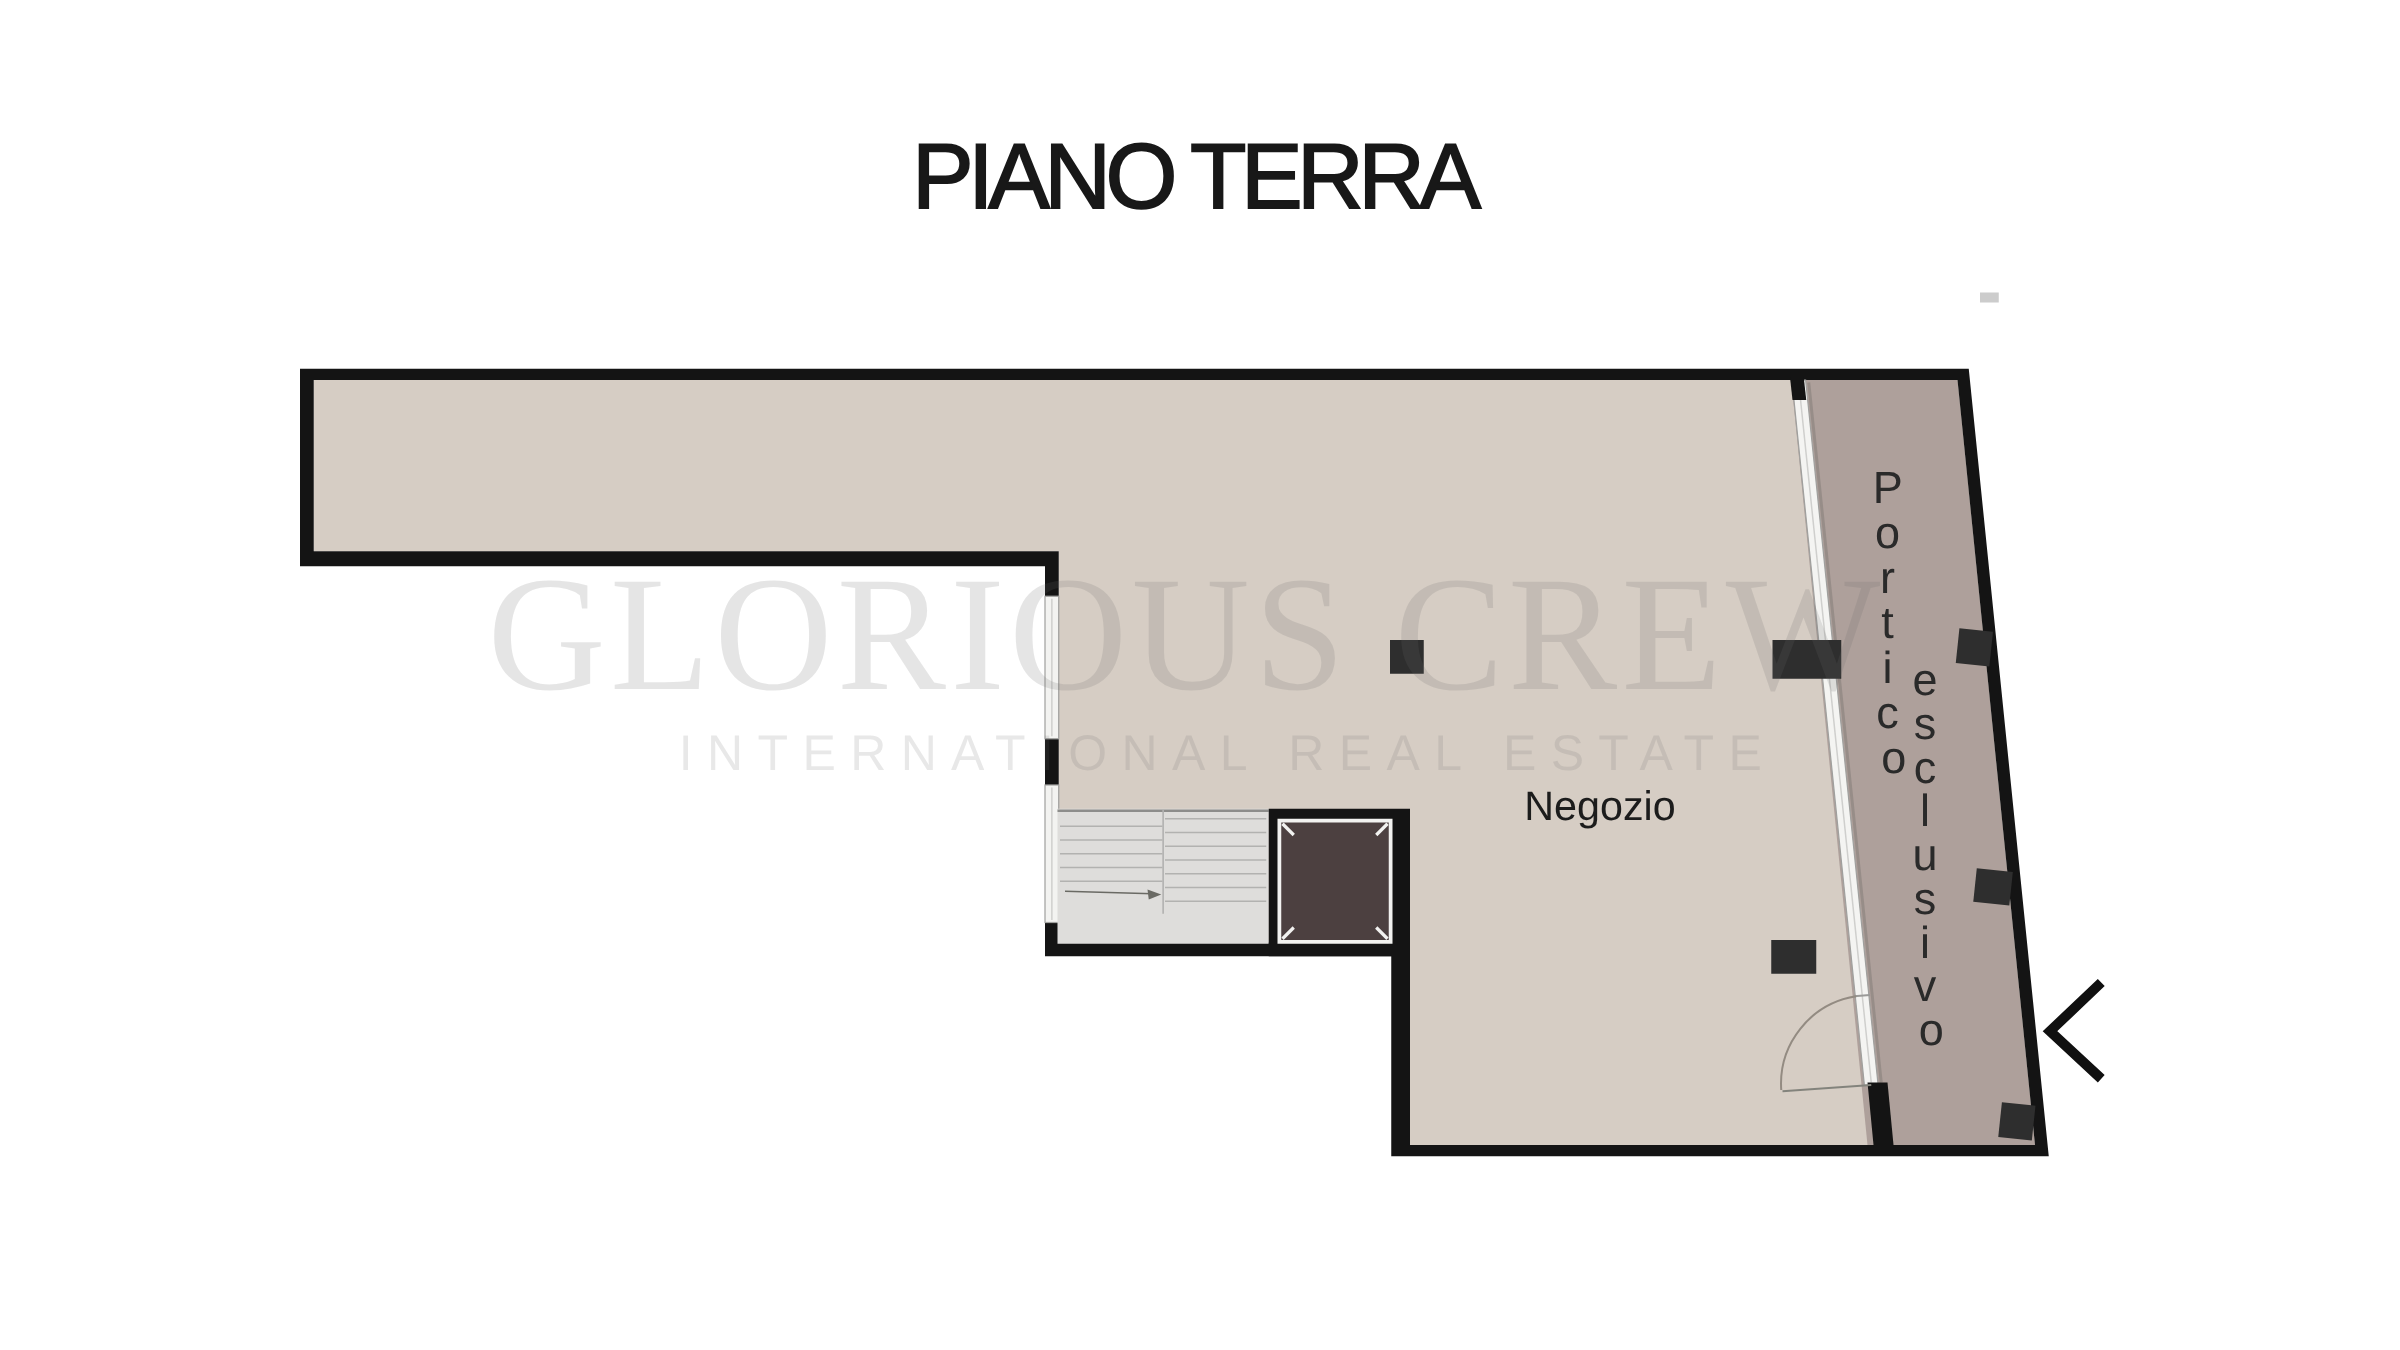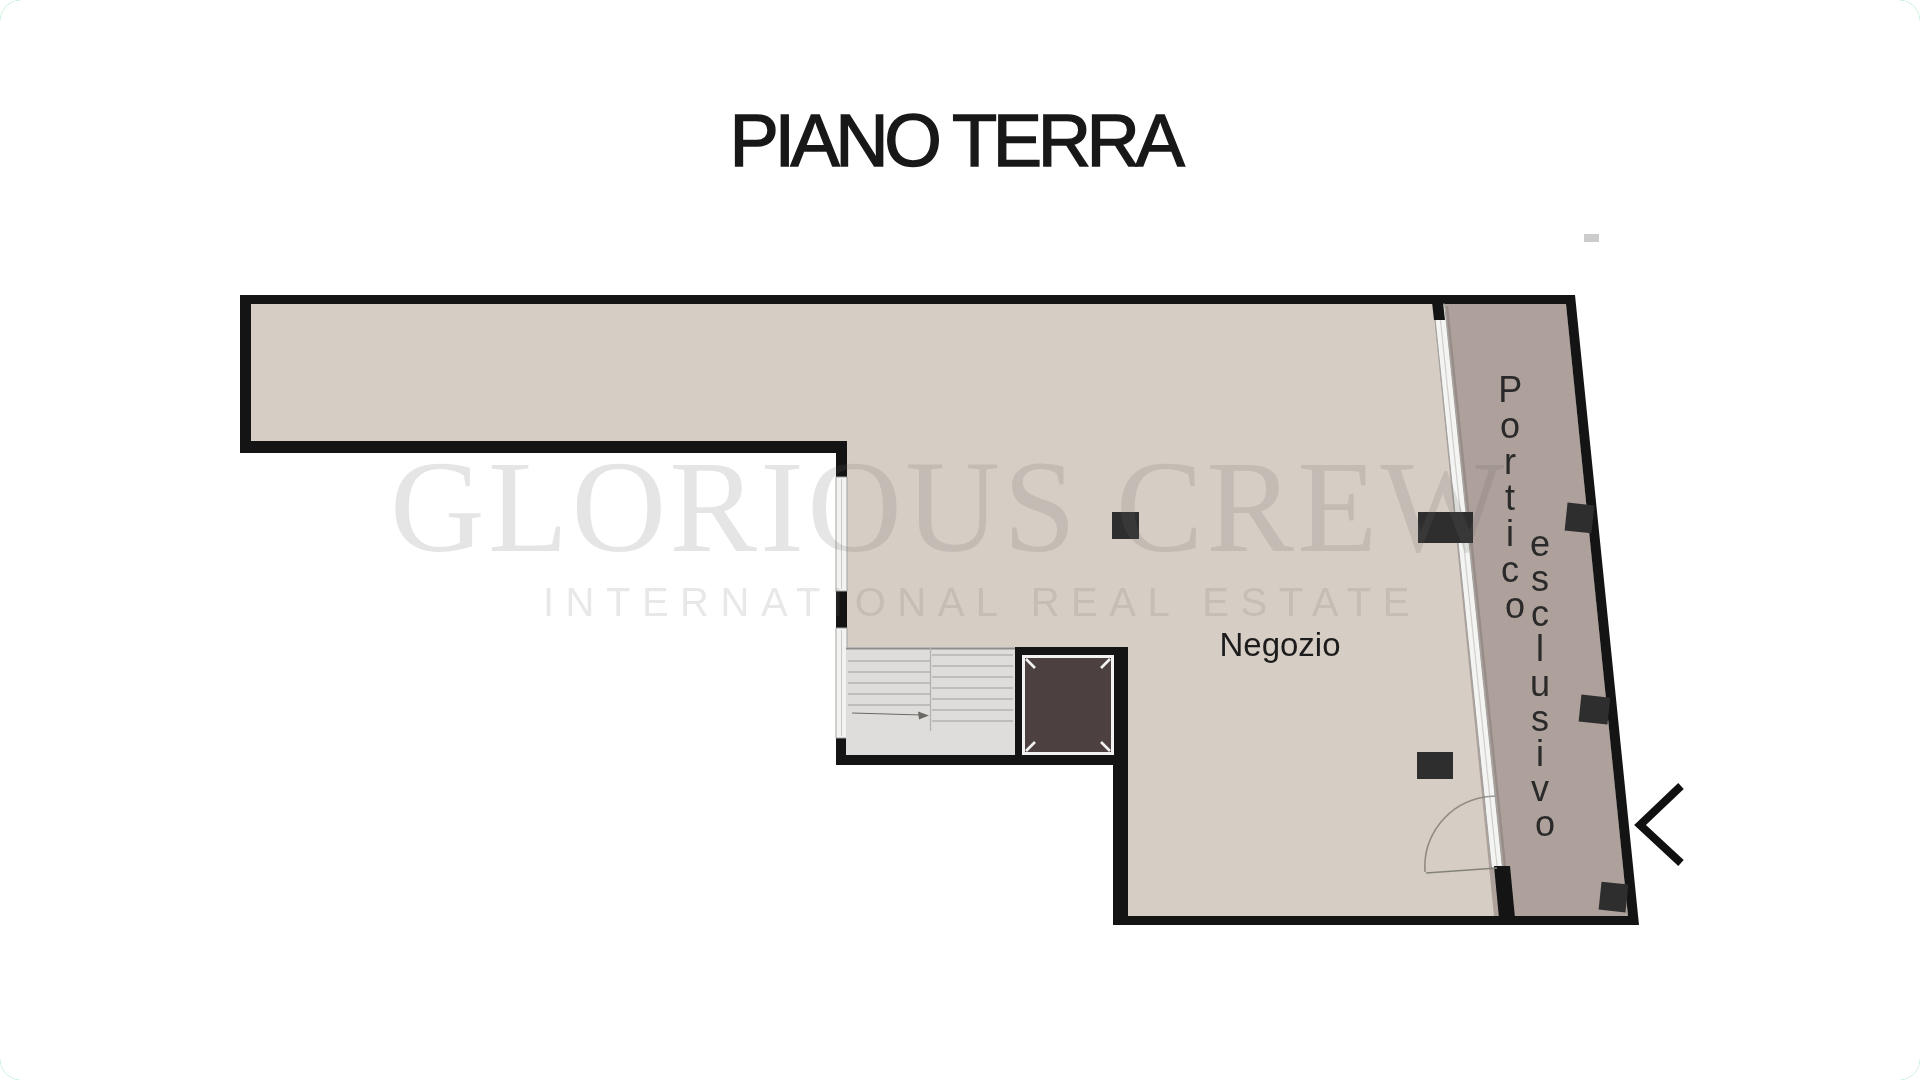--- a/index.html
+++ b/index.html
@@ -1,16 +1,16 @@
 <!DOCTYPE html>
 <html><head>
 <meta charset="utf-8">
 <style>
   html,body{margin:0;padding:0;background:#ffffff;}
-  .page{position:relative;width:1920px;height:1080px;background:#22c55e;overflow:hidden;border-radius:21px;}
+  .page{position:relative;width:1920px;height:1080px;background:#22c55e;overflow:hidden;}
   svg{display:block;}
   text{font-family:"Liberation Sans", sans-serif;}
 </style>
 </head>
 <body>
 
 <div class="page">
 <svg width="1920" height="1080" viewBox="0 0 1920 1080" xmlns="http://www.w3.org/2000/svg">
 
   <rect x="0" y="0" width="1920" height="1080" fill="#ffffff"></rect>

